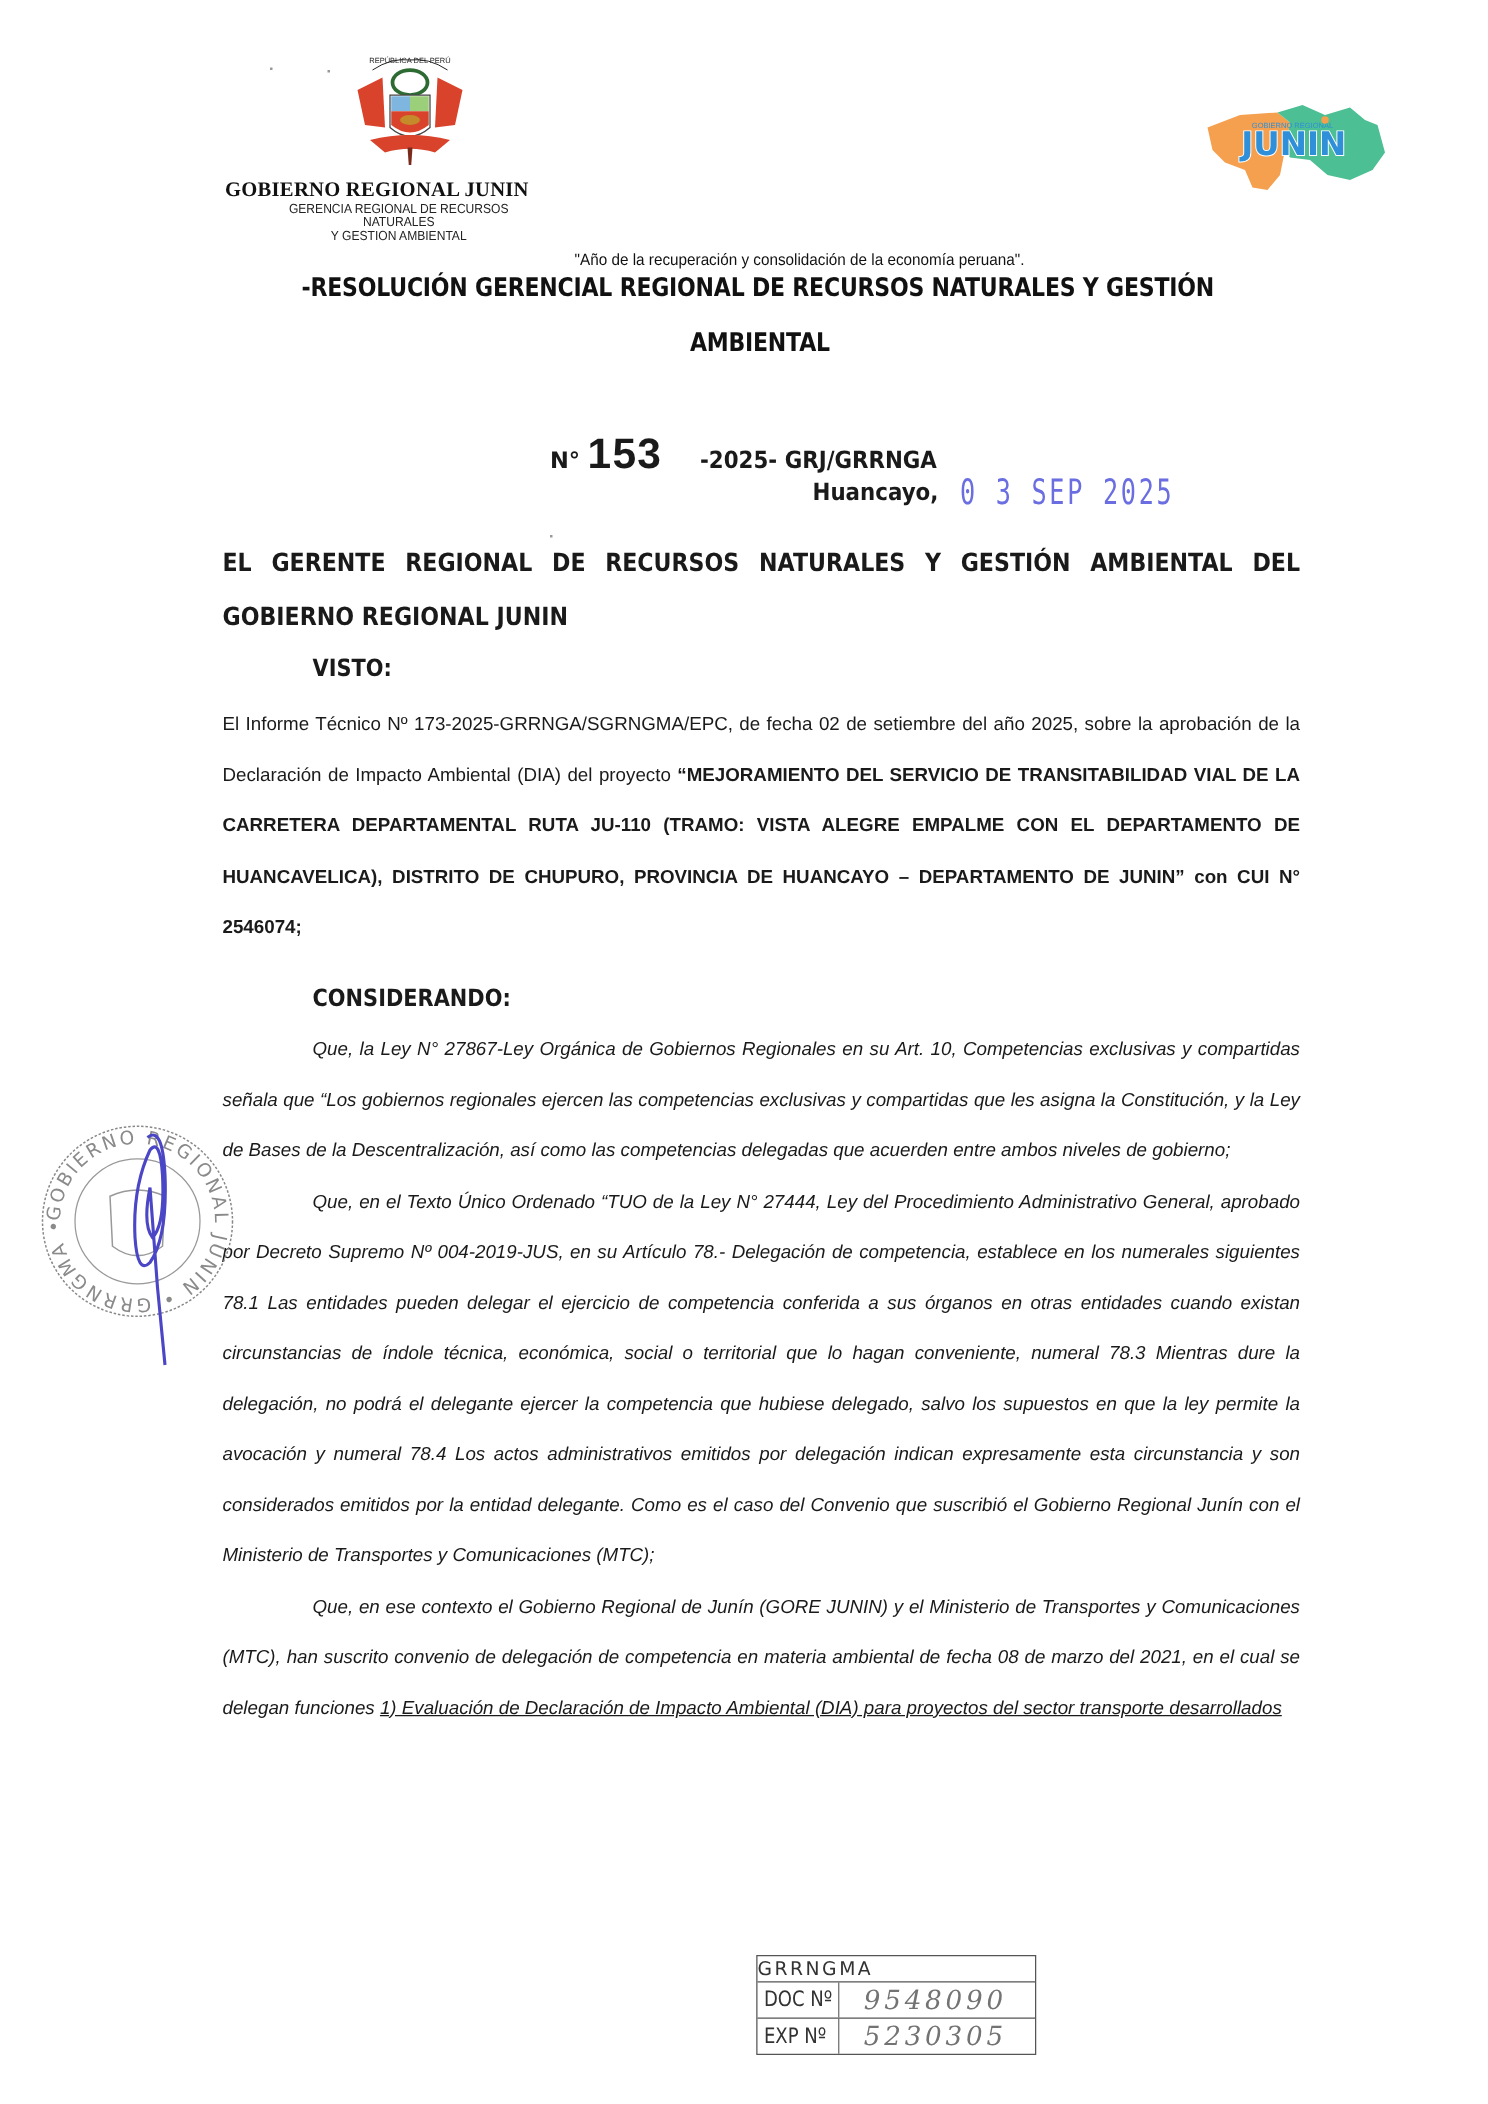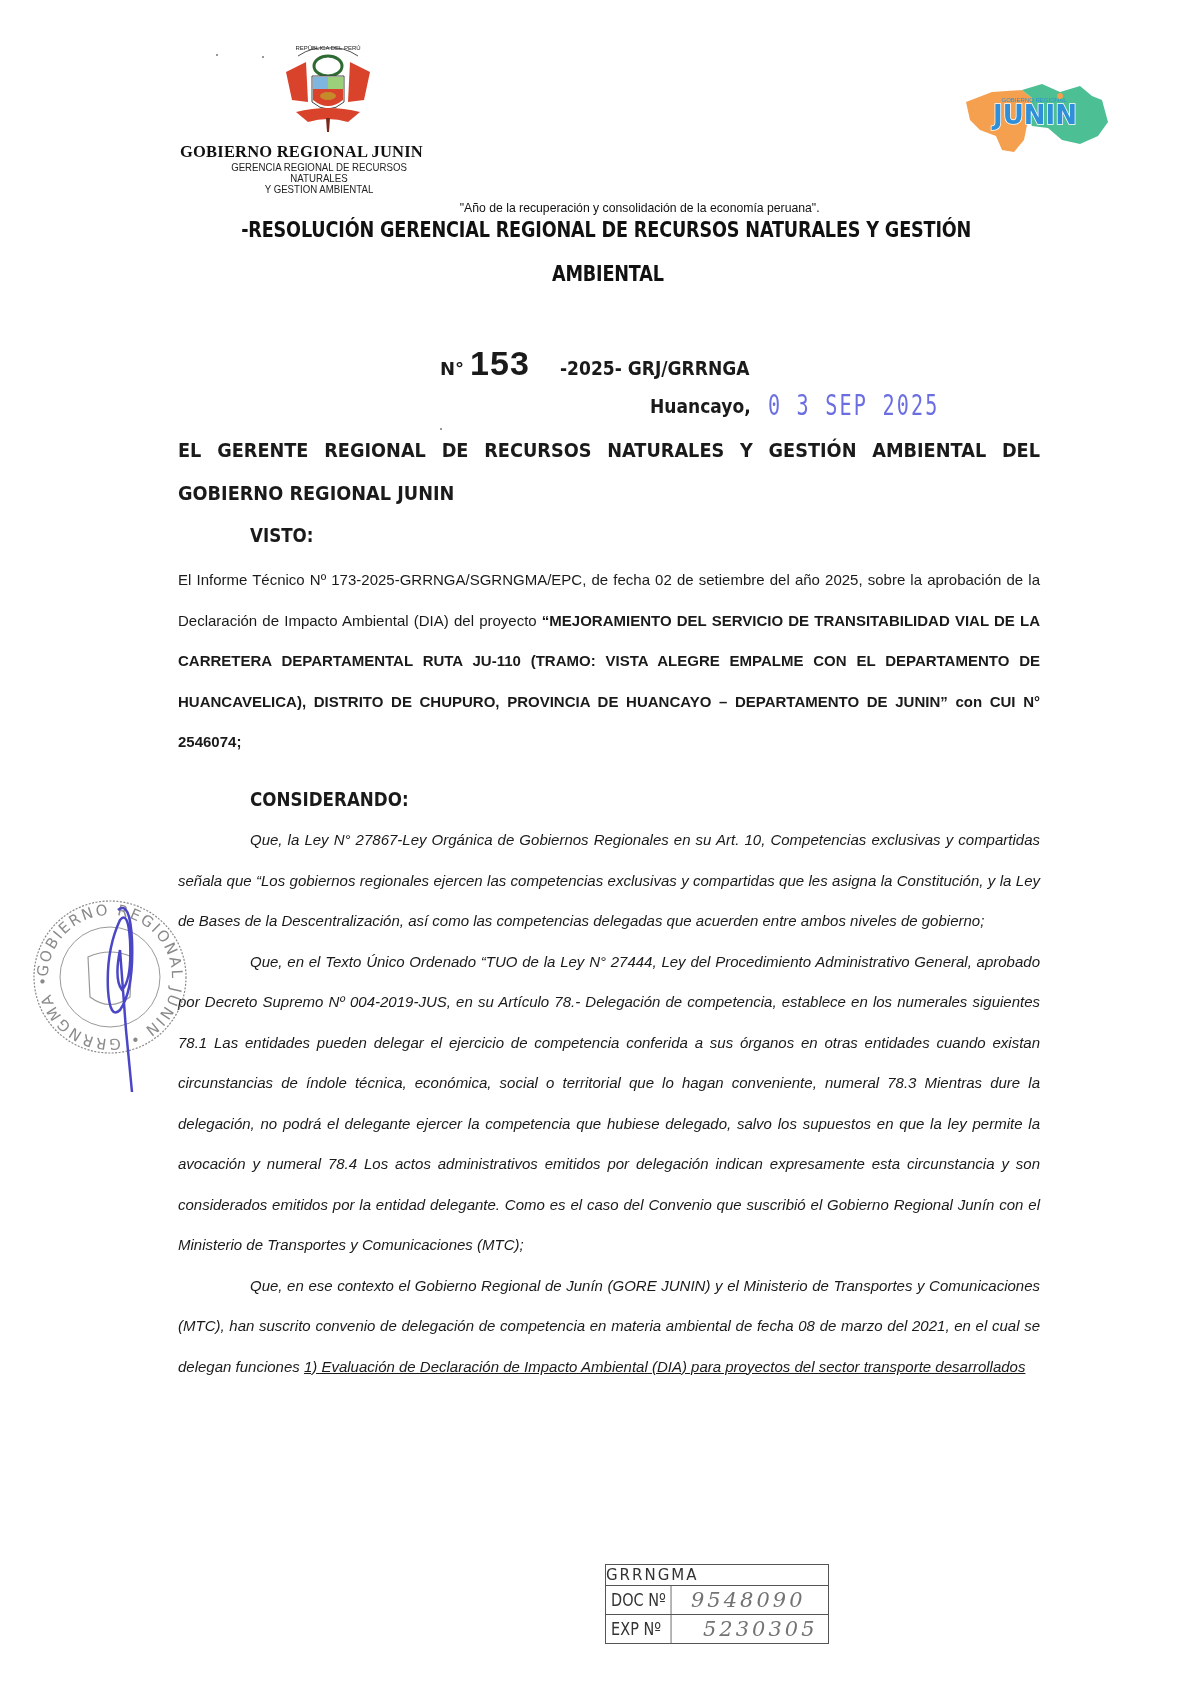--- a/index.html
+++ b/index.html
@@ -10,42 +10,42 @@
   .org-sub { left:204px; top:162px; width:250px; font-family:"Liberation Sans", sans-serif; font-size:10.5px; line-height:11px; text-align:center; color:#222; transform:scaleX(0.92); transform-origin:left; }
   .junin-logo { left:962px; top:80px; width:160px; height:80px; }
   .year-motto { left:0; width:1190px; top:200px; text-align:center; font-size:13px; color:#111; padding-left:95px; box-sizing:border-box; font-family:"Liberation Sans", sans-serif; transform:scaleX(0.94); }
   .title { left:0; width:1190px; text-align:center; font-weight:bold; font-size:20.5px; color:#111; font-family:"DejaVu Sans", sans-serif; transform:scaleX(0.86); letter-spacing:-0.2px; }
   .t1 { top:218px; padding-left:26px; box-sizing:border-box; }
   .t2 { top:262px; padding-left:30px; box-sizing:border-box; }
   .num-line { left:440px; top:344px; font-weight:bold; font-family:"DejaVu Sans", sans-serif; }
   .num-prefix { font-size:18px; }
   .num-val { font-size:34px; font-family:"Liberation Sans", sans-serif; margin:0 30px 0 6px; letter-spacing:1px; }
   .num-suffix { font-size:19px; transform:scaleX(0.9); display:inline-block; transform-origin:left; }
-  .date-line { left:650px; top:383px;margin-top:12px; }
+  .date-line { left:650px; top:383px; }
   .city { font-weight:bold; font-size:19px; font-family:"DejaVu Sans", sans-serif; transform:scaleX(0.9); display:inline-block; transform-origin:left; }
   .stamp-date { position:absolute; left:118px; top:-6px; white-space:nowrap; font-family:"DejaVu Sans Mono", monospace; font-size:28px; color:#6a6ee0; transform:scaleX(0.72); transform-origin:left; letter-spacing:3px; }
   .heading { left:178px; width:862px; font-weight:bold; font-size:20px; font-family:"DejaVu Sans", sans-serif; }
   .h1 { top:438px; text-align:justify; text-align-last:justify; transform:scaleX(0.885); transform-origin:left; width:974px; word-spacing:4px; }
   .h2 { top:481px; transform:scaleX(0.885); transform-origin:left; }
   .sec { font-weight:bold; font-size:19px; font-family:"DejaVu Sans", sans-serif; transform:scaleX(0.88); transform-origin:left; }
   .visto { left:250px; top:524px; }
   .consid { left:250px; top:788px; }
   .body-text { left:178px; width:862px; font-size:15px; line-height:40.5px; text-align:justify; font-family:"Liberation Sans Narrow","Liberation Sans", sans-serif; }
   .body-text p { margin:0; }
   .para { text-indent:72px; }
   .b { font-weight:bold; }
   .u { text-decoration:underline; }
   .p-visto { top:560px; }
   .p-consid { top:820px;font-style:italic; }
   .seal { left:30px; top:897px; width:160px; height:160px; }
   .signature { left:80px; top:880px; width:80px; height:220px; }
   .reg-stamp { left:605px; top:1564px; width:222px; border:1.5px solid #555; font-family:"DejaVu Sans", sans-serif; color:#333; }
   .reg-head { text-align:left; font-size:15px; letter-spacing:2px; border-bottom:1.5px solid #555; padding:1px 0; }
   .reg-row { display:flex; border-bottom:1.5px solid #555; height:28px; }
-  .reg-row:last-child { border-bottom:none;gap:12px; }
+  .reg-row:last-child { border-bottom:none; }
   .reg-label { width:70px; border-right:1.5px solid #555; font-size:17px; padding-left:6px; line-height:28px; transform:scaleX(0.85); transform-origin:left; white-space:nowrap; }
   .reg-val { flex:1; font-family:"DejaVu Serif", serif; font-style:italic; color:#737373; font-size:21px; padding-left:8px; line-height:28px; letter-spacing:3px; }
   .speck { position:absolute; width:2px; height:2px; background:#999; }
 </style>
 </head>
 <body>
 
 <svg class="abs coat" viewBox="0 0 100 92">
   <path d="M20 14 Q35 4 50 6 Q65 4 80 14" fill="none" stroke="#222" stroke-width="0.8"></path>
   <text x="50" y="8" font-size="6" text-anchor="middle" fill="#222" font-family="Liberation Sans, sans-serif">REPÚBLICA DEL PERÚ</text>

